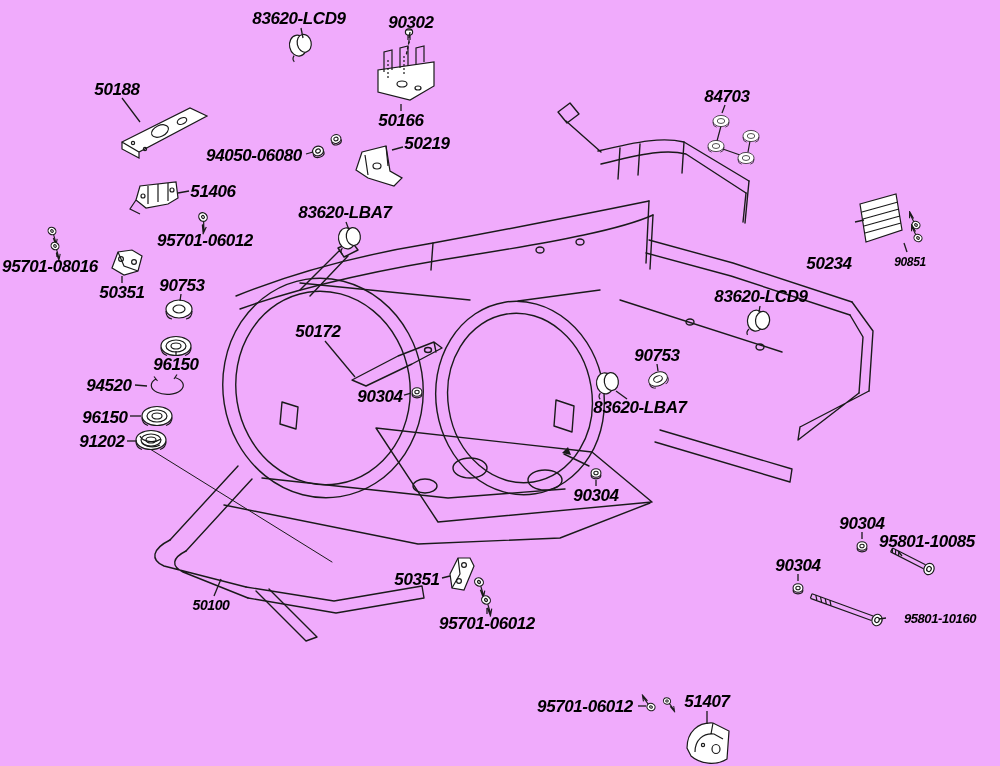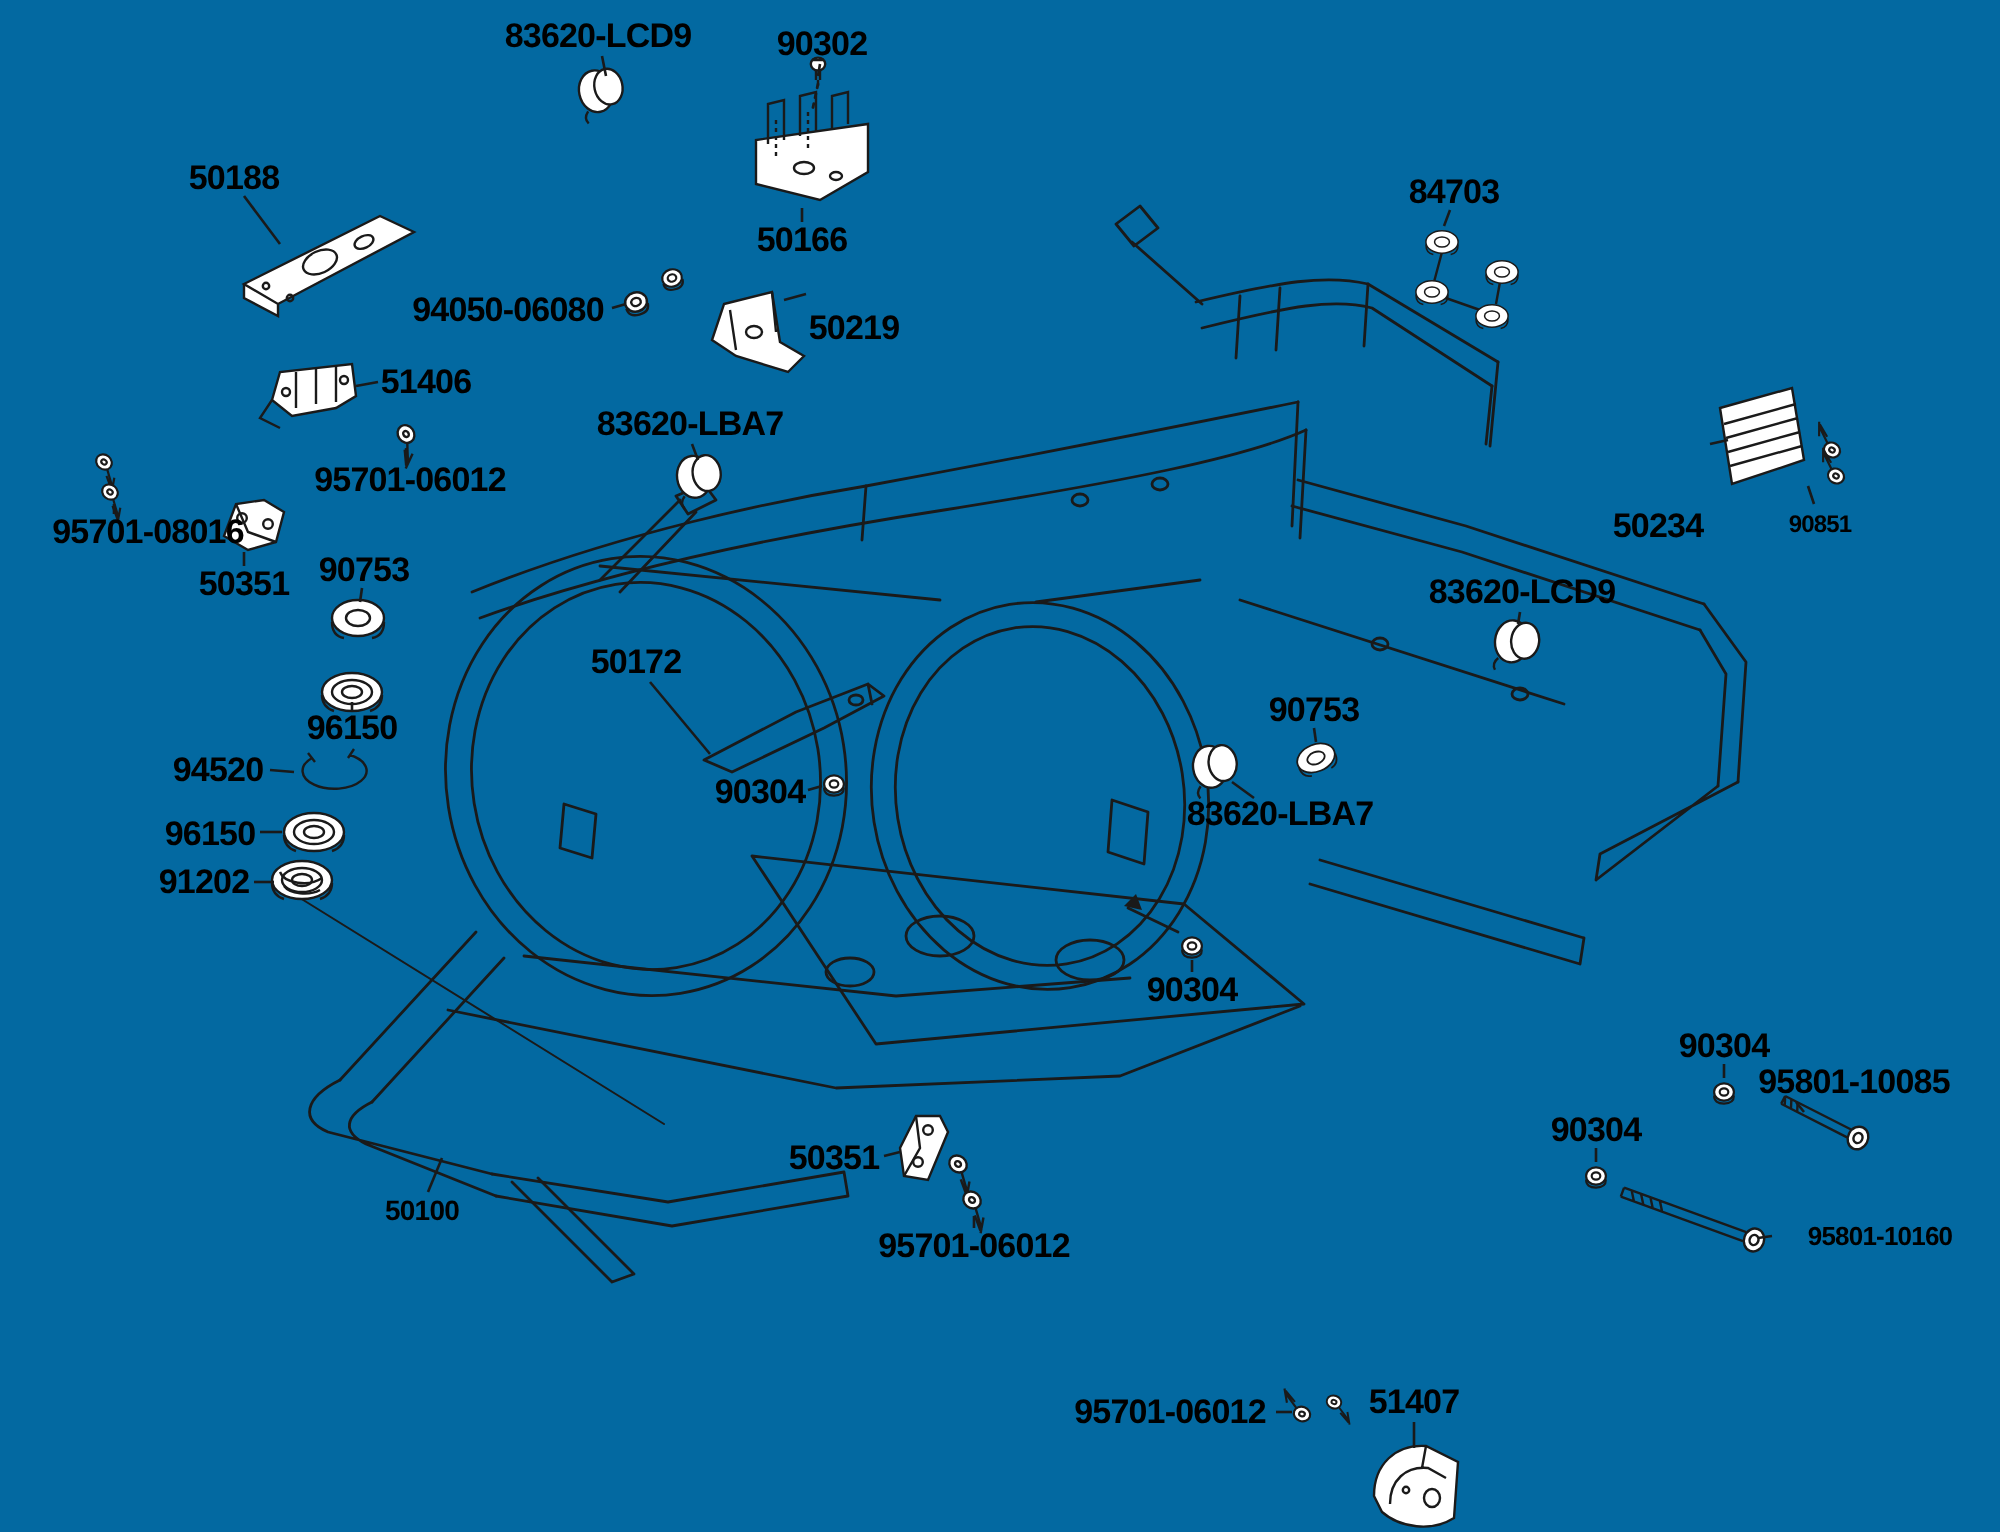--- a/index.html
+++ b/index.html
@@ -1,18 +1,18 @@
 <!DOCTYPE html>
 <html><head>
 <meta charset="utf-8">
 <style>
   html,body{margin:0;padding:0;background:#fff;}
   .canvas{
-    position:relative;width:1000px;height:766px;background:#0369a1;
-    overflow:hidden;font-family:"Liberation Sans",sans-serif;
+    position:relative;width:1000px;height:766px;background:#f0abfc;
+    overflow:hidden;font-family:"Liberation Sans",sans-serif;font-style:italic;
   }
   svg.layer{position:absolute;left:0;top:0;}
   .part-label{
     position:absolute;transform:translate(-50%,-50%);
     font-weight:bold;font-size:17px;line-height:1;
     letter-spacing:-0.4px;color:#000;white-space:nowrap;
     font-family:"Liberation Sans",sans-serif;
   }
 </style>
 </head>
@@ -277,27 +277,27 @@
       <polyline points="707,711 707,724"></polyline>
     </svg>
 
   <div id="labels">
       <div class="part-label" style="left: 299px; top: 18px; color: rgb(0, 0, 0); font-size: 17px;">83620-LCD9</div>
       <div class="part-label" style="left: 411px; top: 22px; color: rgb(0, 0, 0); font-size: 17px;">90302</div>
       <div class="part-label" style="left: 117px; top: 89px; color: rgb(0, 0, 0); font-size: 17px;">50188</div>
       <div class="part-label" style="left: 401px; top: 120px; color: rgb(0, 0, 0); font-size: 17px;">50166</div>
       <div class="part-label" style="left: 727px; top: 96px; color: rgb(0, 0, 0); font-size: 17px;">84703</div>
       <div class="part-label" style="left: 254px; top: 155px; color: rgb(0, 0, 0); font-size: 17px;">94050-06080</div>
-      <div class="part-label" style="left: 427px; top: 164px; color: rgb(0, 0, 0); font-size: 17px;">50219</div>
+      <div class="part-label" style="left: 427px; top: 143px; color: rgb(0, 0, 0); font-size: 17px;">50219</div>
       <div class="part-label" style="left: 213px; top: 191px; color: rgb(0, 0, 0); font-size: 17px;">51406</div>
       <div class="part-label" style="left: 345px; top: 212px; color: rgb(0, 0, 0); font-size: 17px;">83620-LBA7</div>
       <div class="part-label" style="left: 829px; top: 223px; color: rgb(0, 0, 0); font-size: 17px; margin-top: 40px;">50234</div>
       <div class="part-label" style="left: 205px; top: 240px; color: rgb(0, 0, 0); font-size: 17px;">95701-06012</div>
       <div class="part-label" style="left: 910px; top: 262px; color: rgb(0, 0, 0); font-size: 12px;">90851</div>
-      <div class="part-label" style="left: 74px; top: 266px; color: rgb(0, 0, 0); font-size: 17px;">95701-08016</div>
+      <div class="part-label" style="left: 50px; top: 266px; color: rgb(0, 0, 0); font-size: 17px;">95701-08016</div>
       <div class="part-label" style="left: 122px; top: 292px; color: rgb(0, 0, 0); font-size: 17px;">50351</div>
       <div class="part-label" style="left: 182px; top: 285px; color: rgb(0, 0, 0); font-size: 17px;">90753</div>
       <div class="part-label" style="left: 761px; top: 296px; color: rgb(0, 0, 0); font-size: 17px;">83620-LCD9</div>
       <div class="part-label" style="left: 318px; top: 331px; color: rgb(0, 0, 0); font-size: 17px;">50172</div>
       <div class="part-label" style="left: 657px; top: 355px; color: rgb(0, 0, 0); font-size: 17px;">90753</div>
       <div class="part-label" style="left: 176px; top: 364px; color: rgb(0, 0, 0); font-size: 17px;">96150</div>
       <div class="part-label" style="left: 109px; top: 385px; color: rgb(0, 0, 0); font-size: 17px;">94520</div>
       <div class="part-label" style="left: 380px; top: 396px; color: rgb(0, 0, 0); font-size: 17px;">90304</div>
       <div class="part-label" style="left: 105px; top: 417px; color: rgb(0, 0, 0); font-size: 17px;">96150</div>
       <div class="part-label" style="left: 640px; top: 407px; color: rgb(0, 0, 0); font-size: 17px;">83620-LBA7</div>

